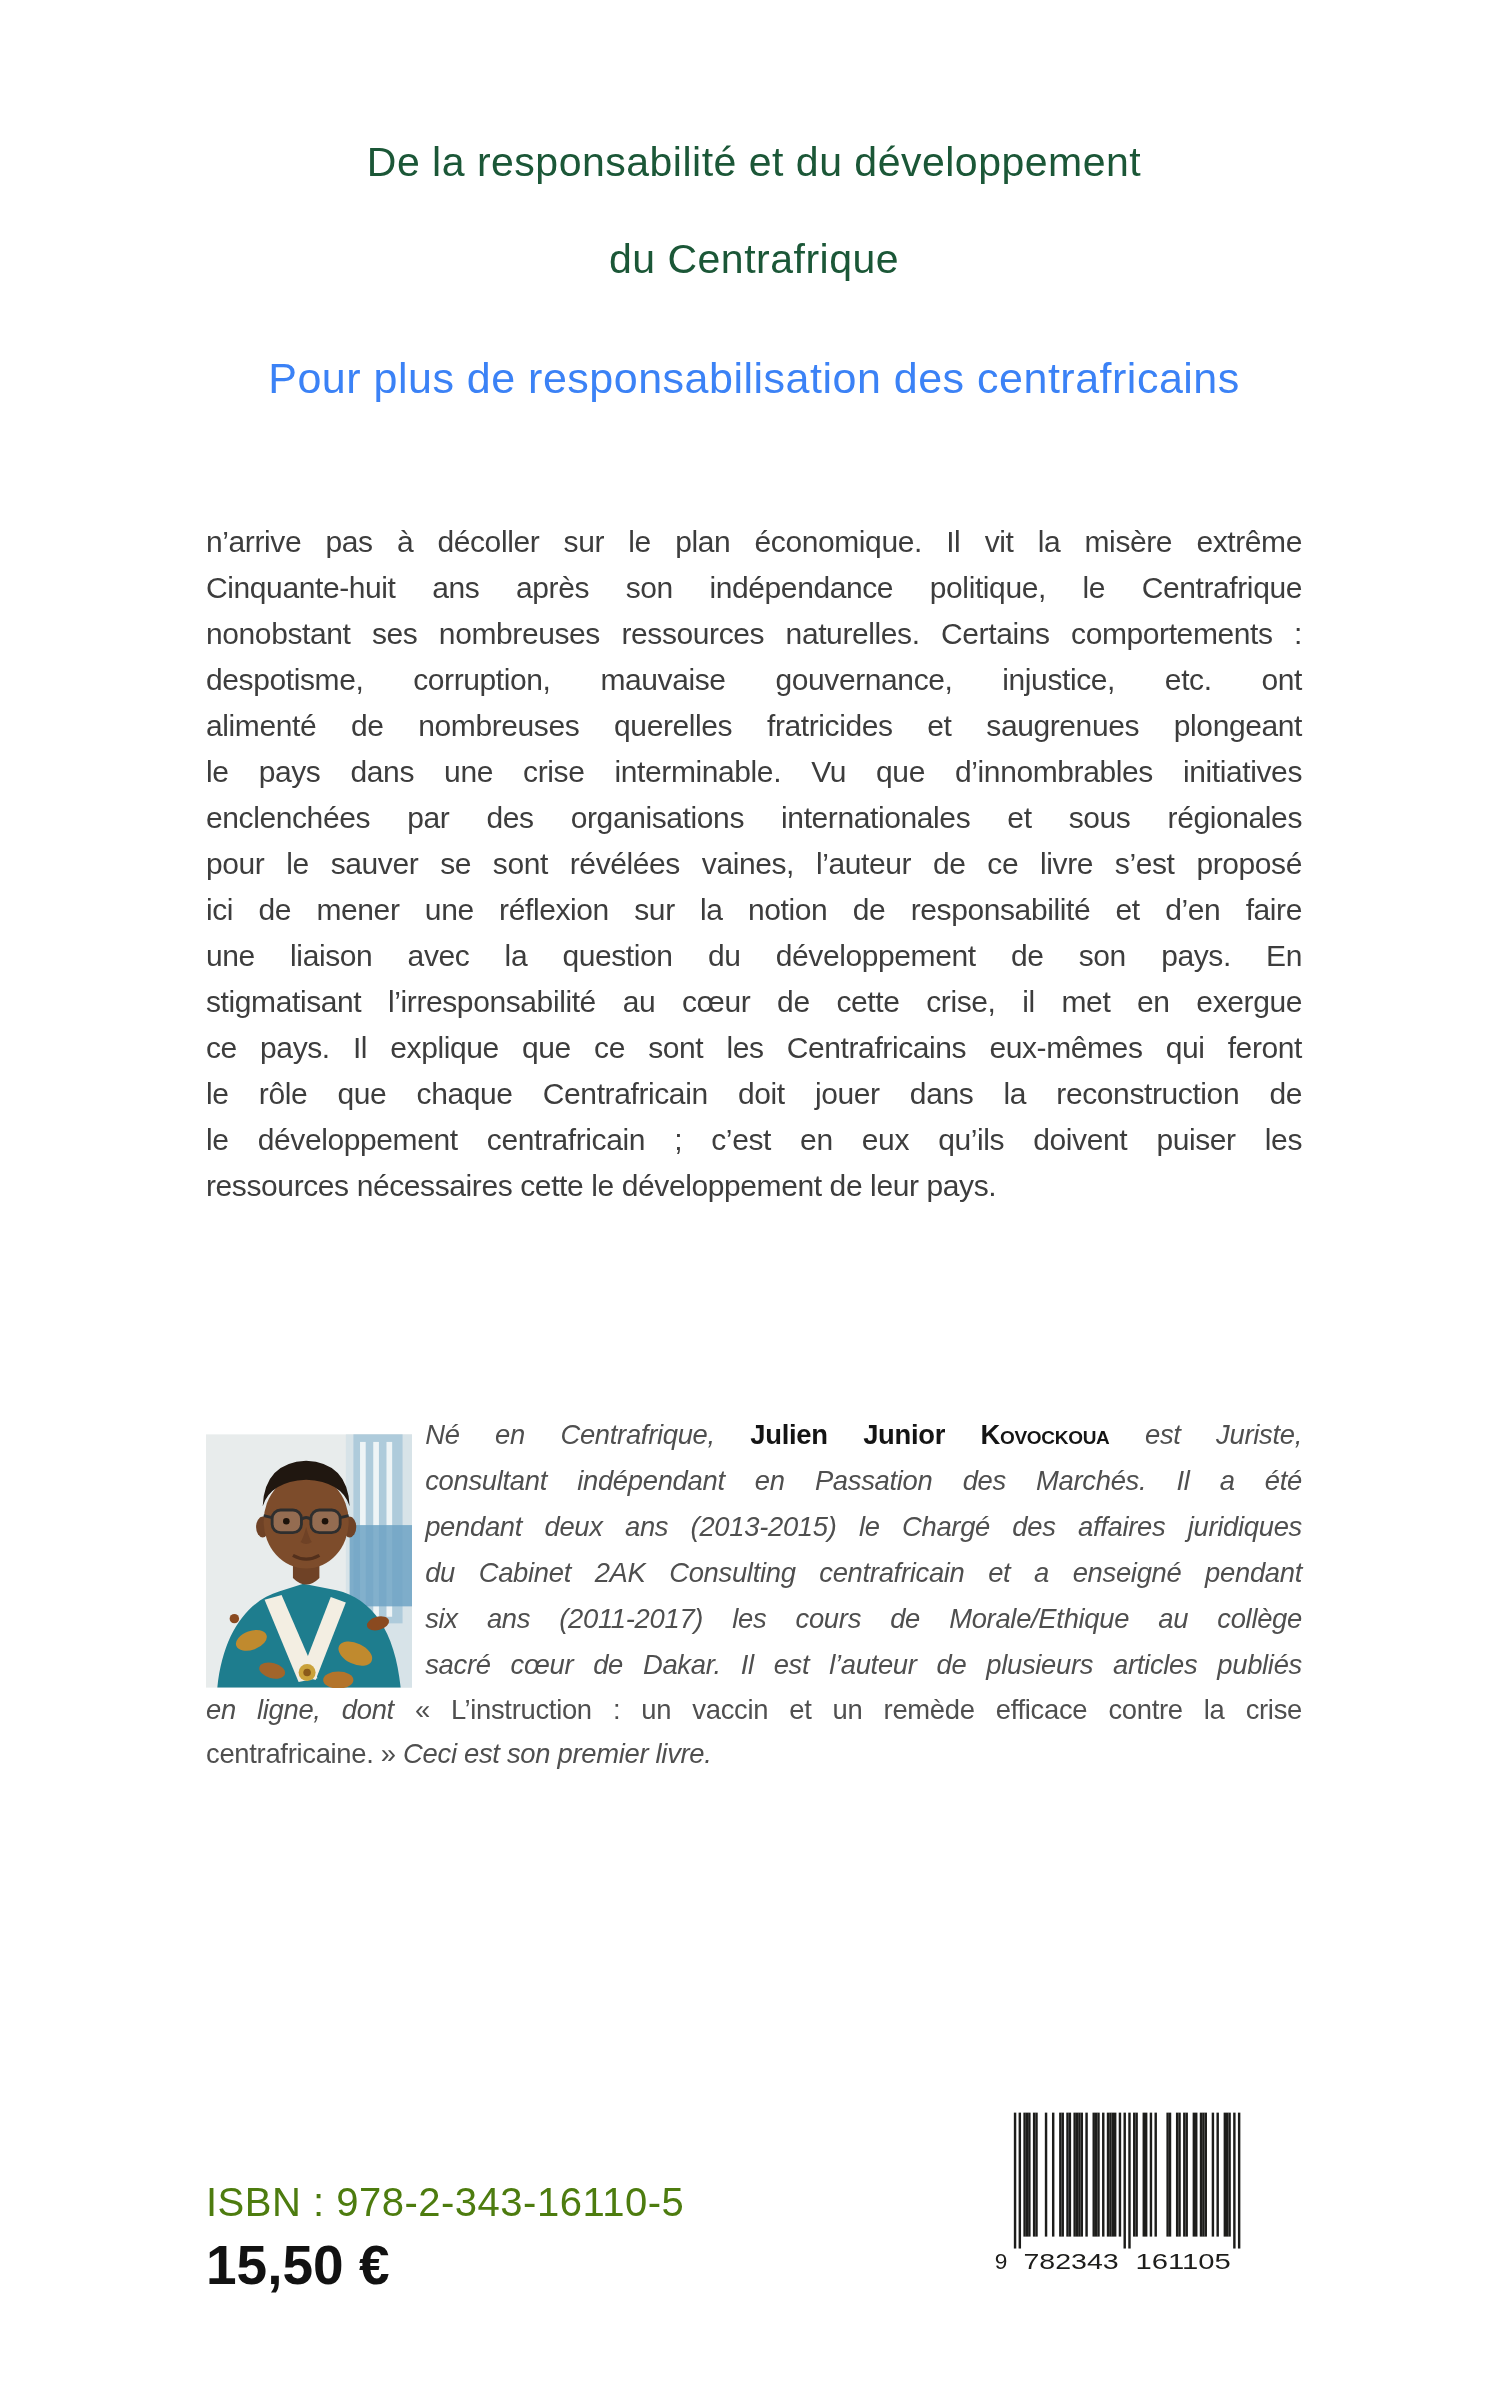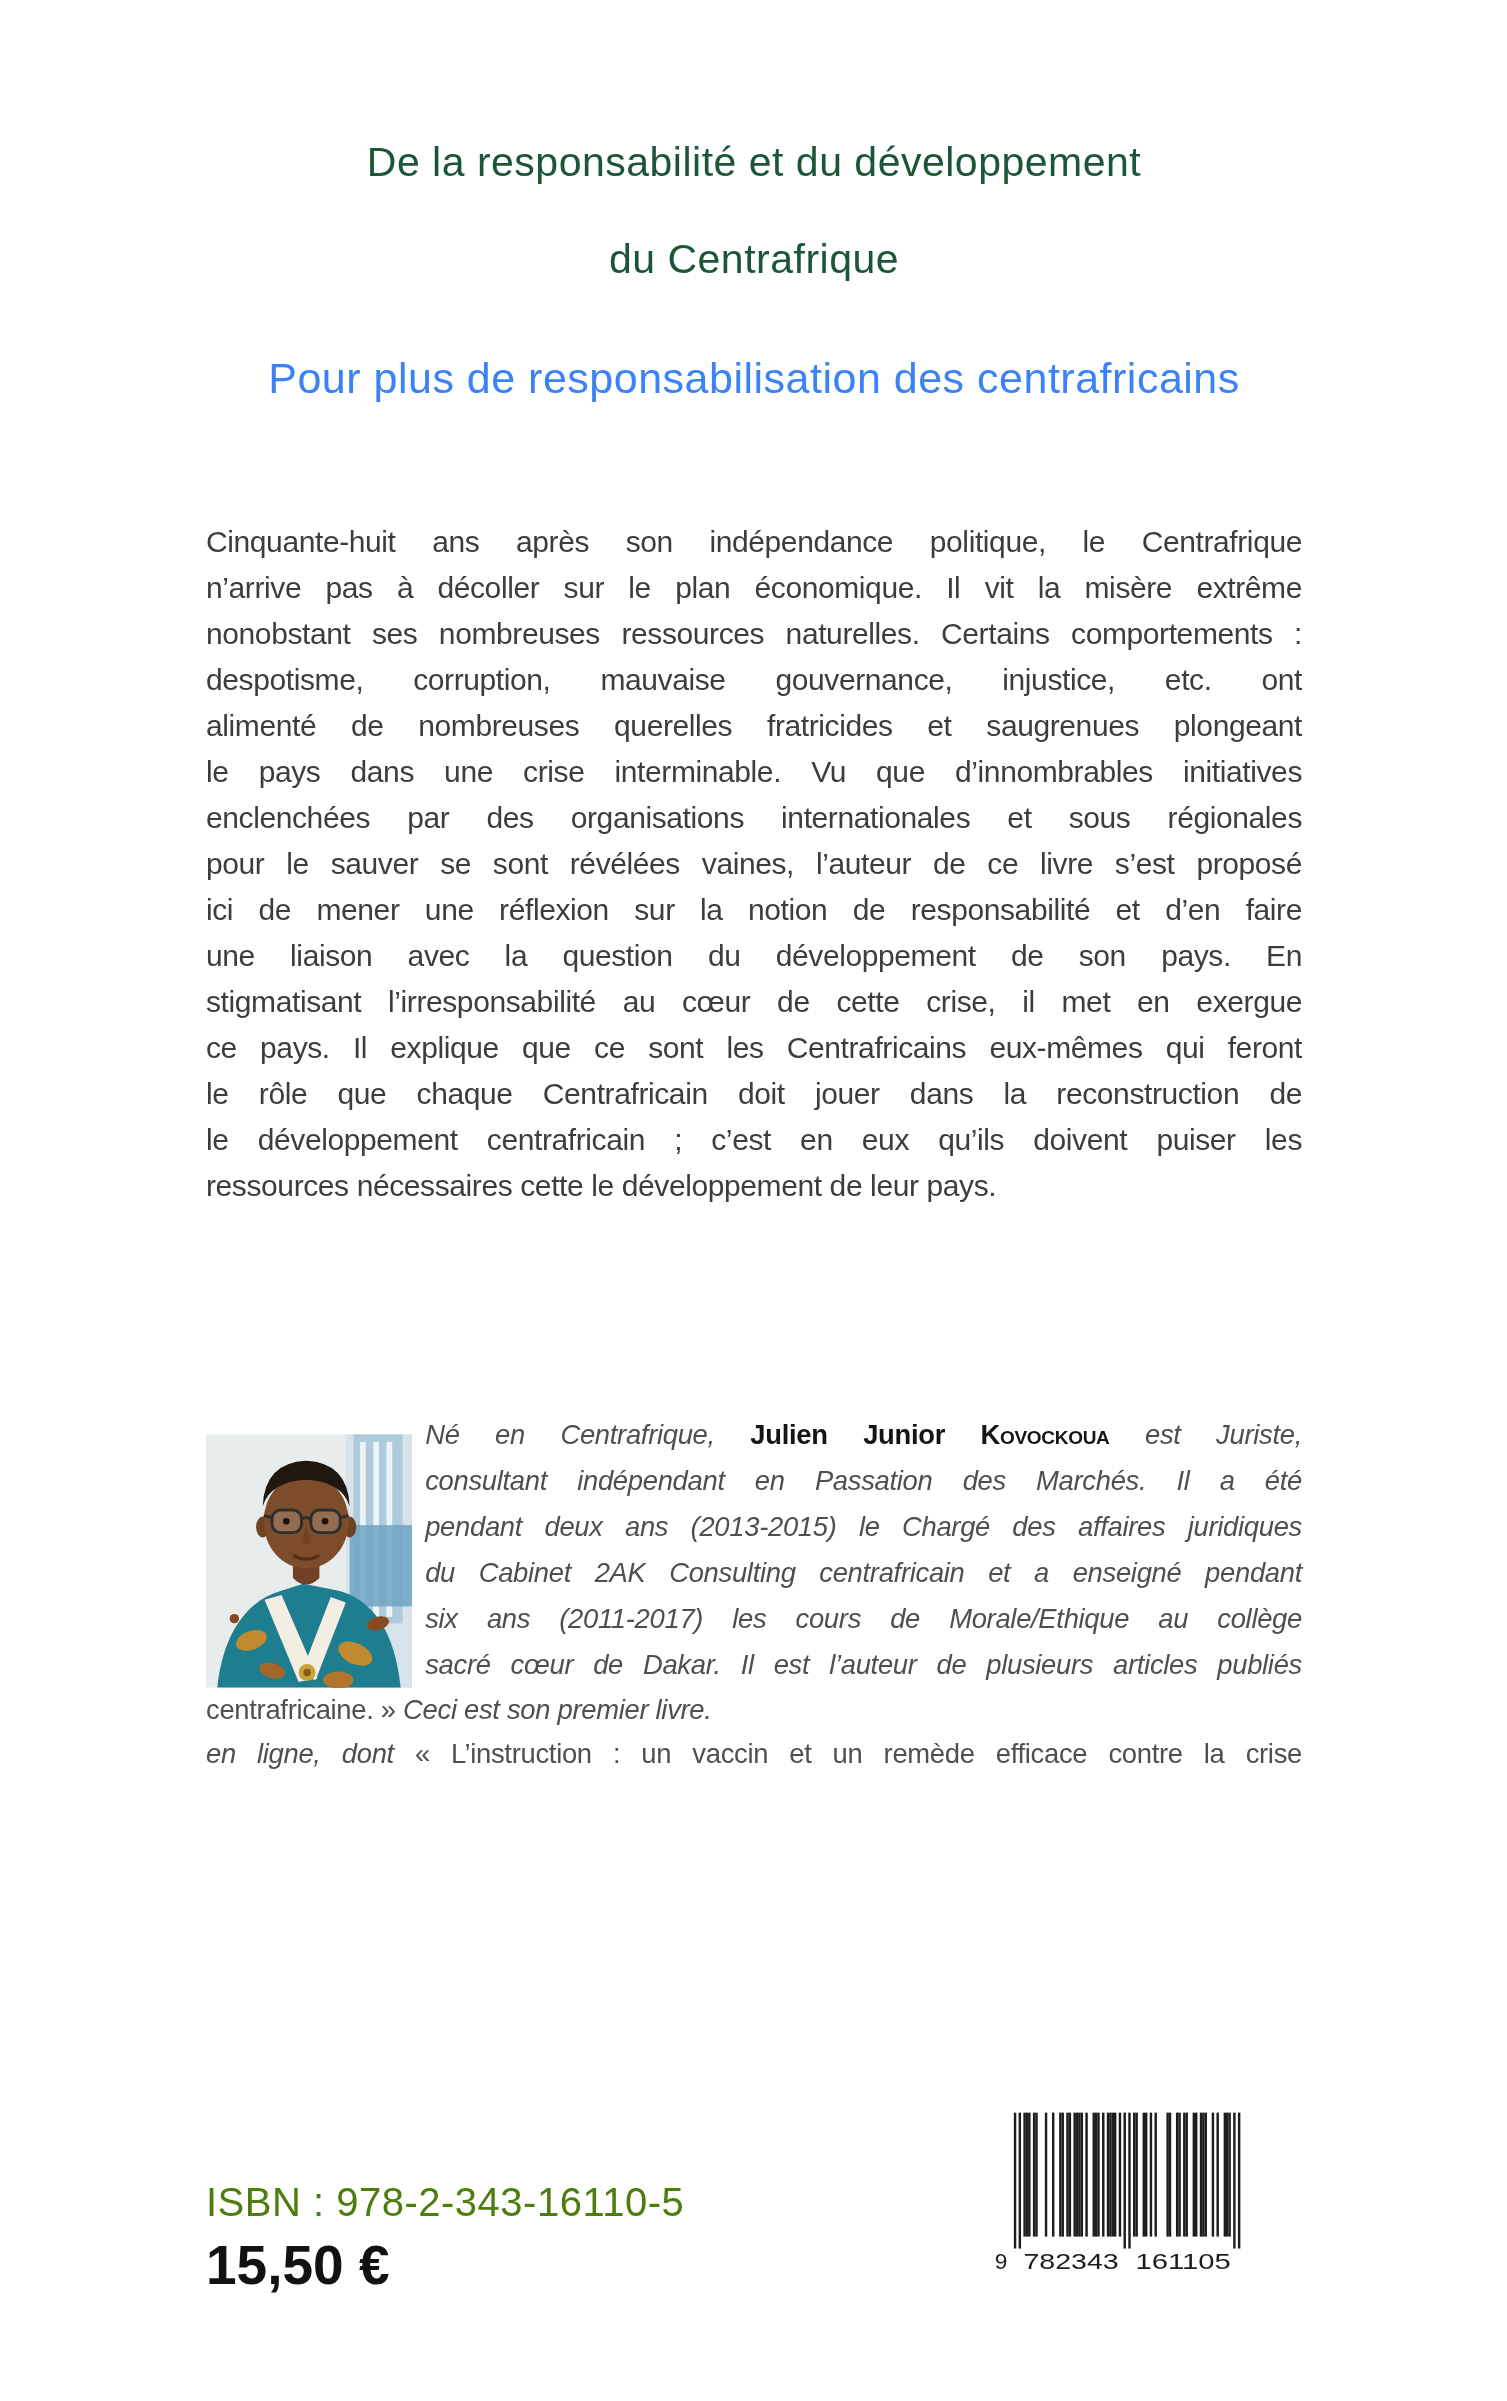--- a/index.html
+++ b/index.html
@@ -41,22 +41,22 @@
 <div class="page">
 
   <div class="title-block">
     <div>De la responsabilité et du développement</div>
     <div>du Centrafrique</div>
   </div>
 
   <div class="subtitle">Pour plus de responsabilisation des centrafricains</div>
 
   <div class="synopsis">
+    <div class="syn-line">n’arrive pas à décoller sur le plan économique. Il vit la misère extrême</div>
     <div class="syn-line">Cinquante-huit ans après son indépendance politique, le Centrafrique</div>
-    <div class="syn-line">n’arrive pas à décoller sur le plan économique. Il vit la misère extrême</div>
     <div class="syn-line">nonobstant ses nombreuses ressources naturelles. Certains comportements :</div>
     <div class="syn-line">despotisme, corruption, mauvaise gouvernance, injustice, etc. ont</div>
     <div class="syn-line">alimenté de nombreuses querelles fratricides et saugrenues plongeant</div>
     <div class="syn-line">le pays dans une crise interminable. Vu que d’innombrables initiatives</div>
     <div class="syn-line">enclenchées par des organisations internationales et sous régionales</div>
     <div class="syn-line">pour le sauver se sont révélées vaines, l’auteur de ce livre s’est proposé</div>
     <div class="syn-line">ici de mener une réflexion sur la notion de responsabilité et d’en faire</div>
     <div class="syn-line">une liaison avec la question du développement de son pays. En</div>
     <div class="syn-line">stigmatisant l’irresponsabilité au cœur de cette crise, il met en exergue</div>
     <div class="syn-line">ce pays. Il explique que ce sont les Centrafricains eux-mêmes qui feront</div>
@@ -106,22 +106,22 @@
         <div class="bio-line"><span>Né en Centrafrique, </span><span class="author-name"><span>Julien Junior </span><span class="surname">Kovockoua</span></span><span> est Juriste,</span></div>
         <div class="bio-line">consultant indépendant en Passation des Marchés. Il a été</div>
         <div class="bio-line">pendant deux ans (2013-2015) le Chargé des affaires juridiques</div>
         <div class="bio-line">du Cabinet 2AK Consulting centrafricain et a enseigné pendant</div>
         <div class="bio-line">six ans (2011-2017) les cours de Morale/Ethique au collège</div>
         <div class="bio-line">sacré cœur de Dakar. Il est l’auteur de plusieurs articles publiés</div>
       </div>
     </div>
 
     <div class="bio-bottom">
+      <div class="bio-line"><span>en ligne, dont </span><span class="rm">« L’instruction : un vaccin et un remède efficace contre la crise</span></div>
       <div class="bio-line last"><span class="rm">centrafricaine. » </span><span>Ceci est son premier livre.</span></div>
-      <div class="bio-line"><span>en ligne, dont </span><span class="rm">« L’instruction : un vaccin et un remède efficace contre la crise</span></div>
     </div>
   </div>
 
   <div class="isbn">ISBN : 978-2-343-16110-5</div>
   <div class="price">15,50 €</div>
 
   <div class="barcode">
     <svg id="barcode-svg" viewBox="0 0 112 67" xmlns="http://www.w3.org/2000/svg">
         <rect x="10" y="0" width="1.02" height="57" fill="#1d1d1b"></rect>
         <rect x="12" y="0" width="1.02" height="57" fill="#1d1d1b"></rect>

